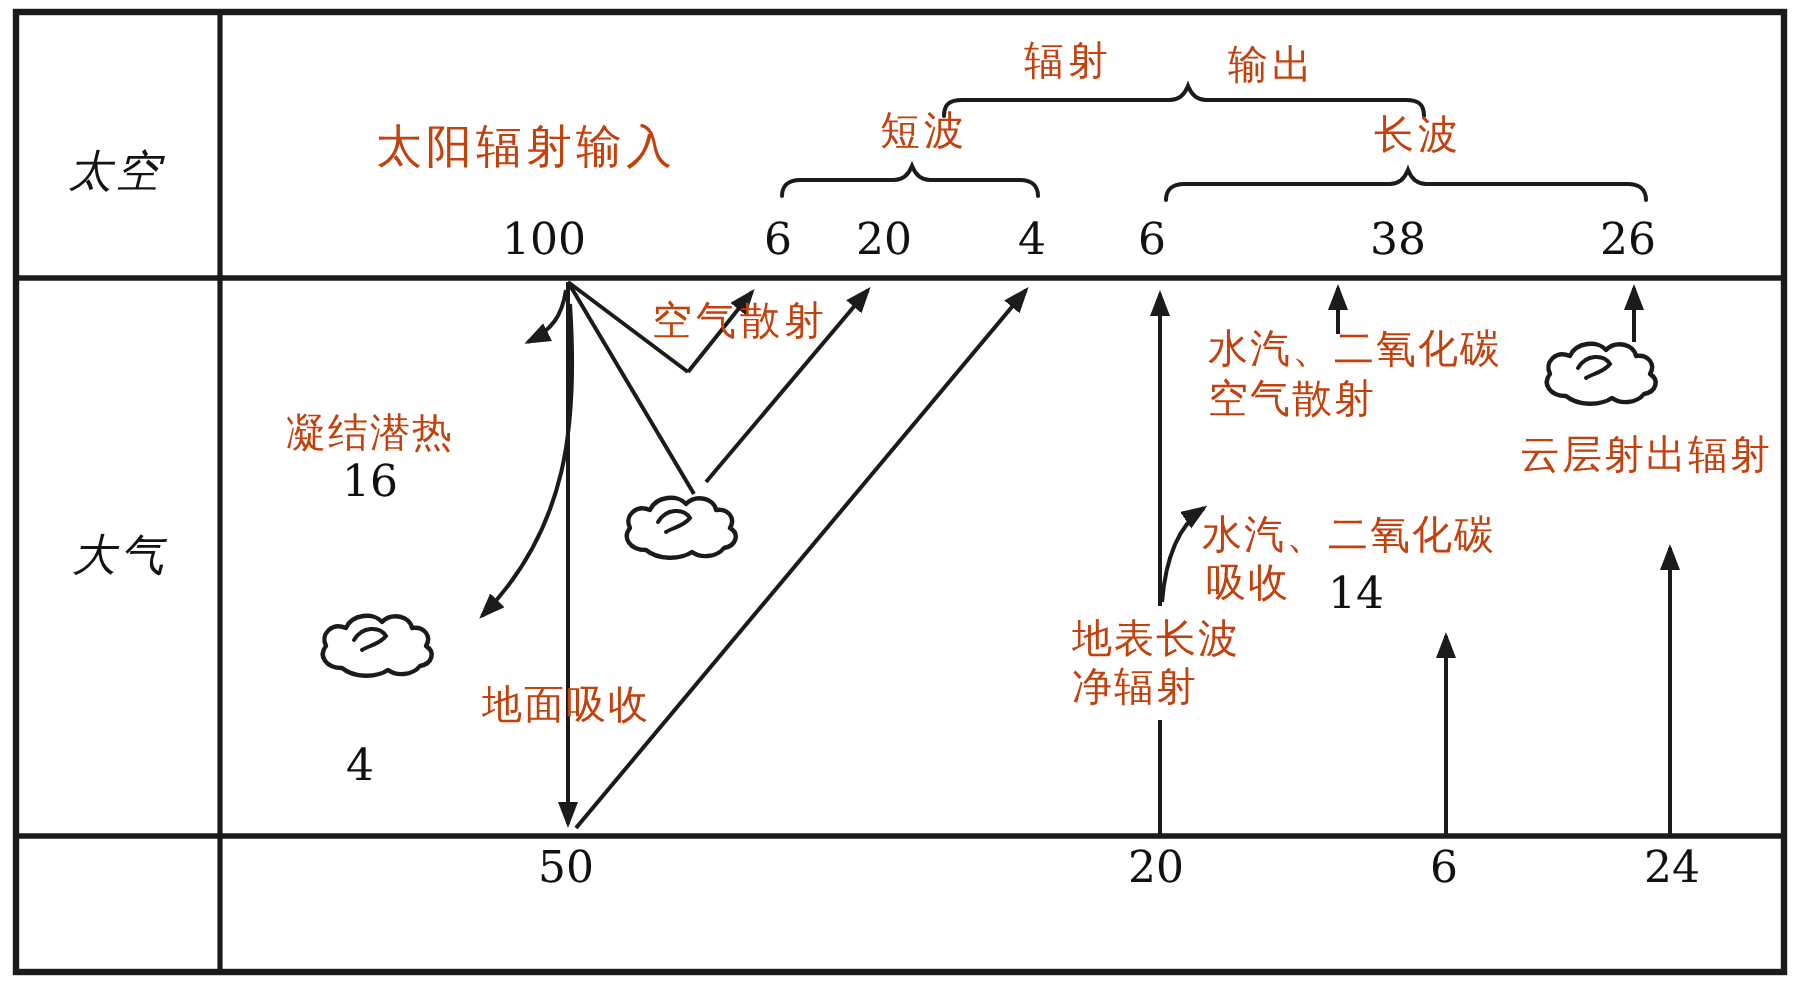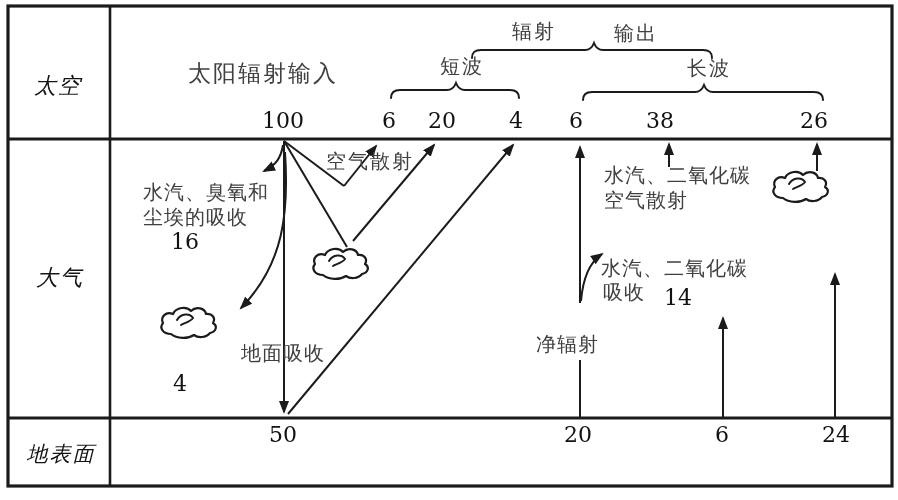--- a/index.html
+++ b/index.html
@@ -12,21 +12,21 @@
     overflow:hidden;
     margin:0 auto;
   }
   #lines{position:absolute;left:0;top:0;}
   .lbl{
     position:absolute;
     white-space:nowrap;
     font-size:20px;
     letter-spacing:1px;
     line-height:1.1;
-    color:#404040;
+    color:#c2410c;
   }
   .lbl.cn2{letter-spacing:2px;}
   .num{
     position:absolute;
     font-size:22px;
     font-family:"DejaVu Serif","Liberation Serif",serif;
     transform:translateX(-50%);
     white-space:nowrap;
     color:#111;
   }
@@ -101,55 +101,55 @@
 
     <g>
       <use href="#cloud" transform="translate(312,249)"></use>
       <use href="#cloud" transform="translate(160,308)"></use>
       <use href="#cloud" transform="translate(772,172)"></use>
     </g>
   </svg>
 
   <div class="rowlab" style="left:58px;top:71px">太空</div>
   <div class="rowlab" style="left:60px;top:263px">大气</div>
-  <div class="rowlab" style="left:61px;top:440px;font-size:21px">地表面</div>
 
   <div class="lbl cn2" style="left:188px;top:61px;font-size:23px">太阳辐射输入</div>
   <div class="lbl cn2" style="left:512px;top:20px">辐射</div>
   <div class="lbl cn2" style="left:614px;top:22px">输出</div>
   <div class="lbl cn2" style="left:440px;top:55px">短波</div>
   <div class="lbl cn2" style="left:687px;top:57px">长波</div>
 
-  <div class="num" style="left:283px;top:108px">100</div>
+  <div class="num" style="left:272px;top:108px">100</div>
   <div class="num" style="left:389px;top:108px">6</div>
   <div class="num" style="left:442px;top:108px">20</div>
   <div class="num" style="left:516px;top:108px">4</div>
   <div class="num" style="left:576px;top:108px">6</div>
-  <div class="num" style="left:660px;top:108px">38</div>
+  <div class="num" style="left:699px;top:108px">38</div>
   <div class="num" style="left:814px;top:108px">26</div>
 
   <div class="num" style="left:283px;top:422px">50</div>
   <div class="num" style="left:578px;top:422px">20</div>
   <div class="num" style="left:722px;top:422px">6</div>
   <div class="num" style="left:836px;top:422px">24</div>
 
   <div class="lbl cn2" style="left:326px;top:150px">空气散射</div>
 
-  <div class="lbl" style="left:143px;top:181px">水汽、臭氧和</div>
-  <div class="lbl" style="left:143px;top:206px">尘埃的吸收</div>
+  <div class="lbl" style="left:143px;top:206px">凝结潜热</div>
   <div class="num" style="left:185px;top:229px">16</div>
 
   <div class="num" style="left:180px;top:371px">4</div>
 
   <div class="lbl" style="left:241px;top:342px">地面吸收</div>
 
+  <div class="lbl bgw" style="left:534px;top:309px">地表长波</div>
   <div class="lbl bgw" style="left:534px;top:333px">净辐射</div>
 
   <div class="lbl" style="left:601px;top:257px">水汽、二氧化碳</div>
   <div class="lbl" style="left:603px;top:281px">吸收</div>
   <div class="num" style="left:678px;top:285px">14</div>
 
   <div class="lbl" style="left:604px;top:164px">水汽、二氧化碳</div>
   <div class="lbl" style="left:604px;top:189px">空气散射</div>
 
+  <div class="lbl" style="left:760px;top:217px">云层射出辐射</div>
 
 
 </div>
 
 </body></html>

